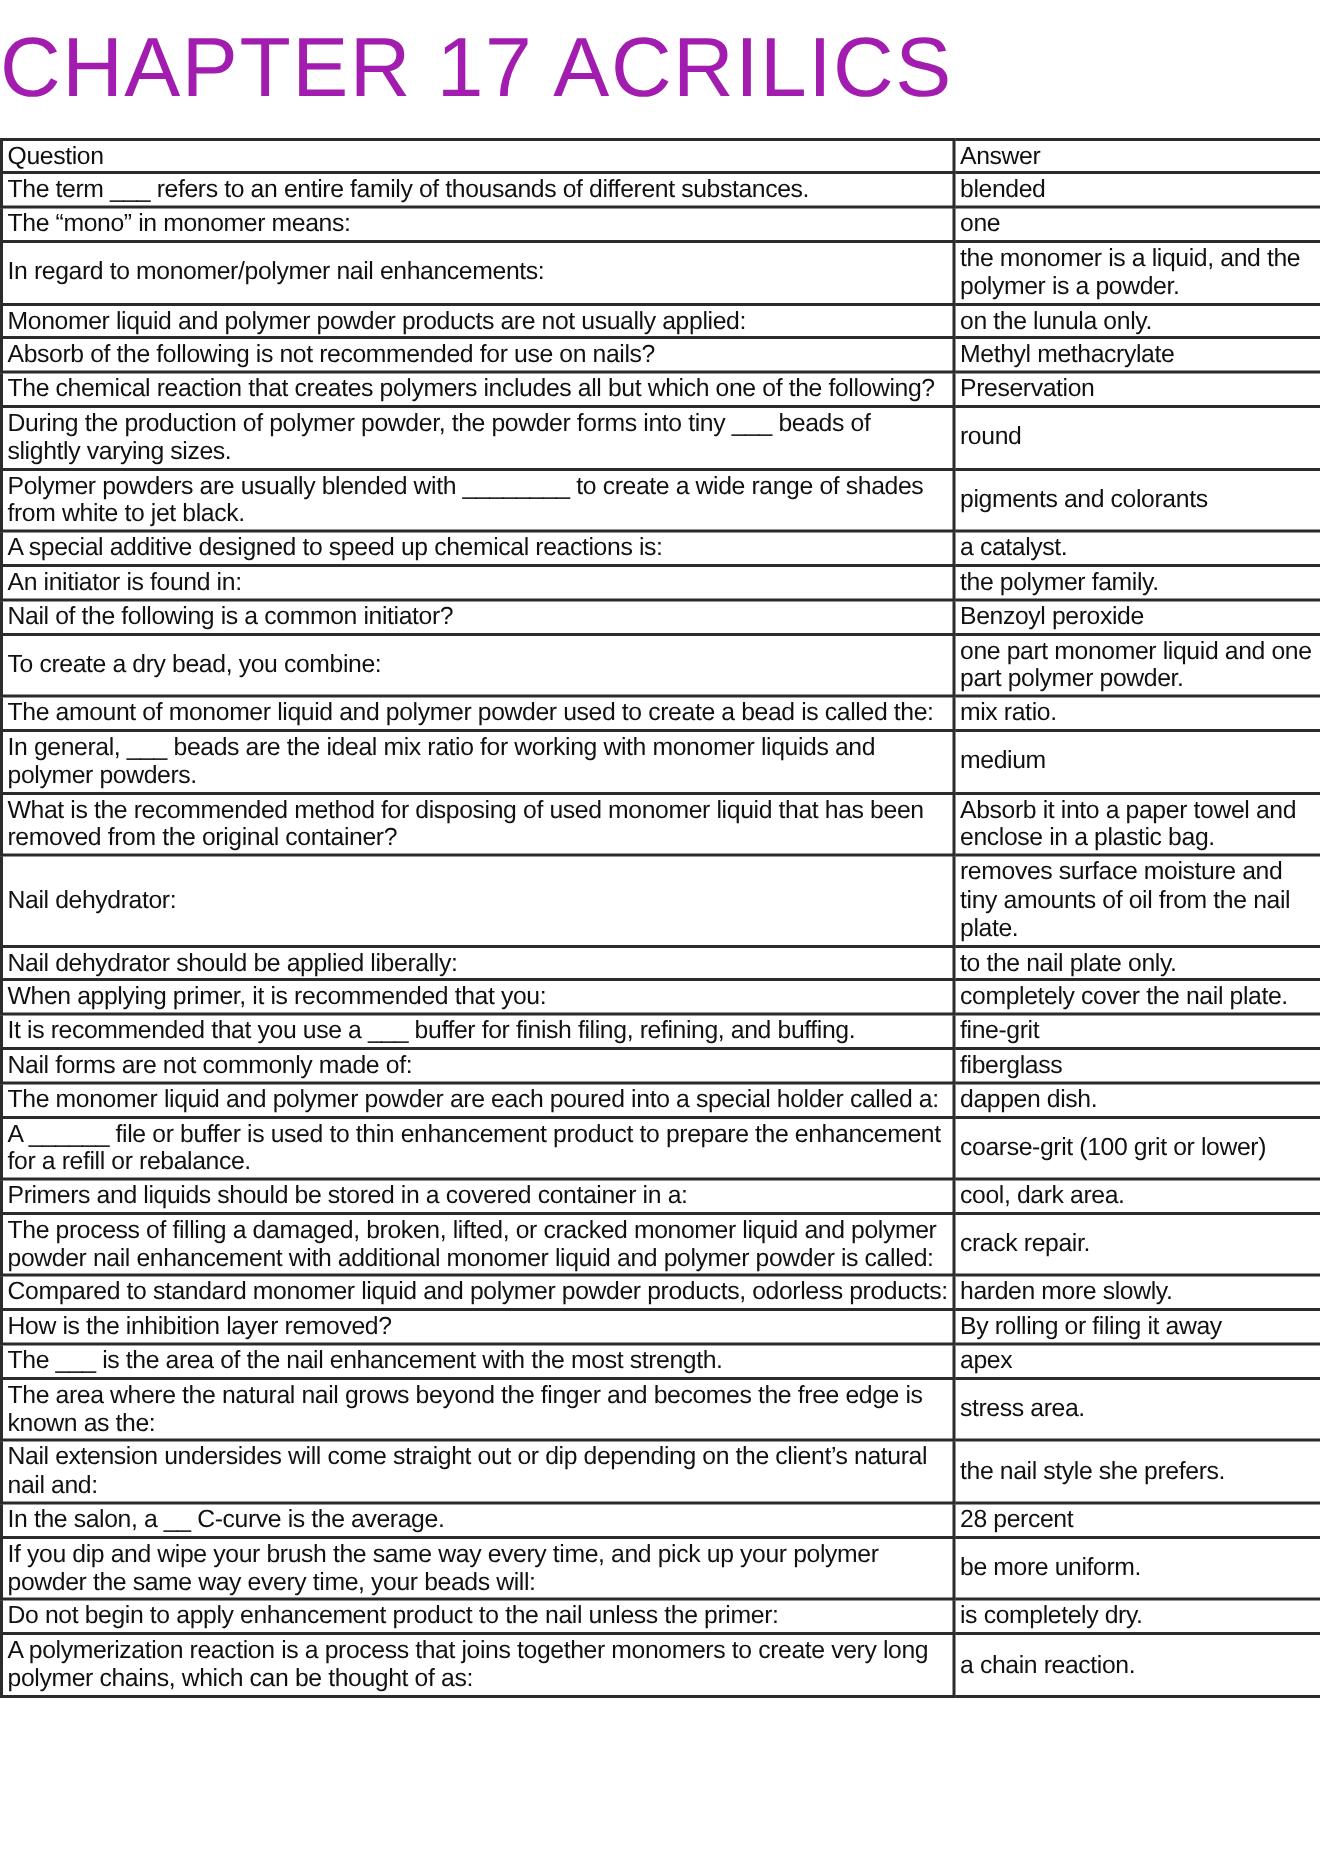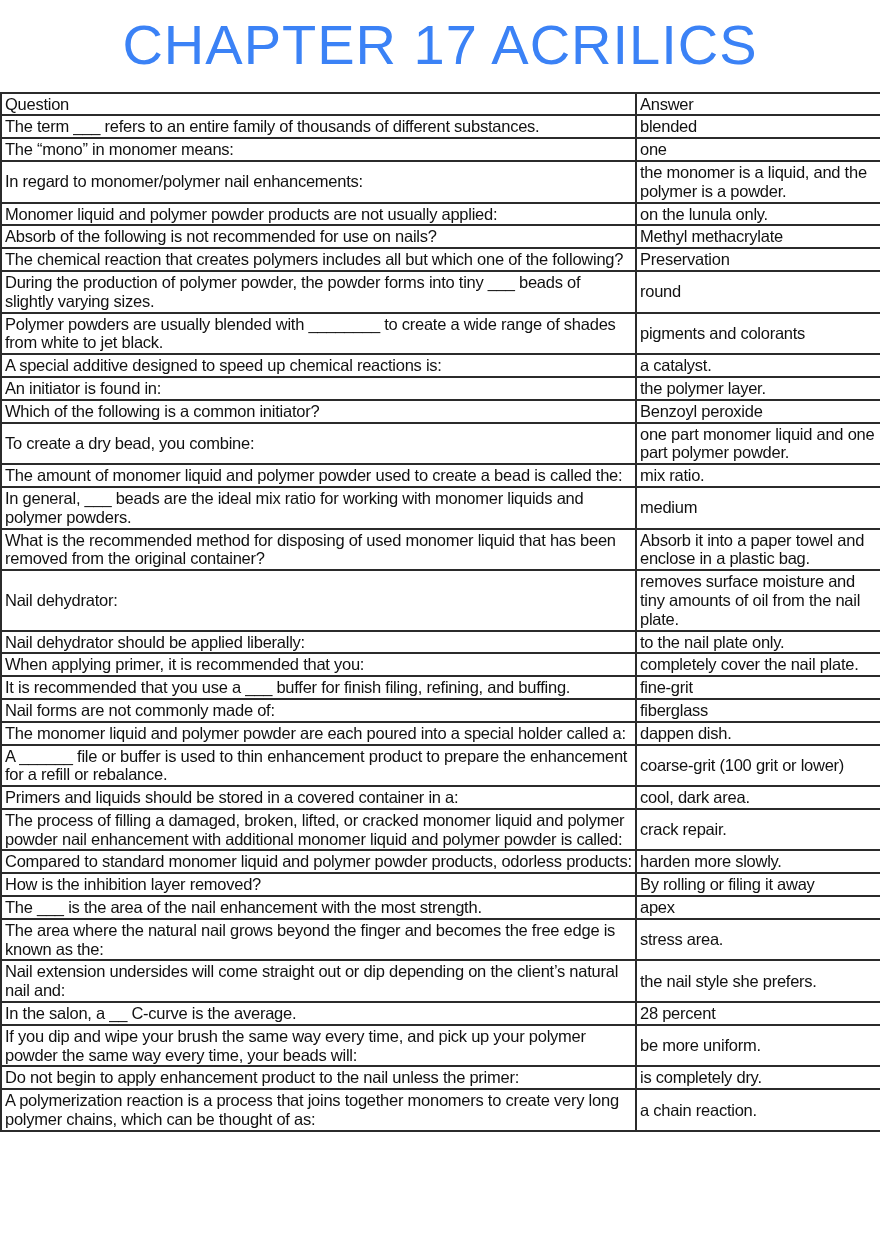--- a/index.html
+++ b/index.html
@@ -7,25 +7,25 @@
     margin: 0; padding: 0;
     background: #ffffff;
     width: 880px;
     font-family: "Liberation Sans", sans-serif;
     color: #111111;
   }
   .page { width: 880px; }
   h1.page-title {
     margin: 0;
     padding: 14px 0 16px 0;
-    text-align: center;
+    text-align: left;
     font-size: 56px;
     font-weight: 200;
     letter-spacing: 1px;
-    color: #3b82f6;
+    color: #a21caf;
     line-height: 1.1;
   }
   table.qa-table {
     width: 100%;
     border-collapse: collapse;
     table-layout: fixed;
     font-size: 16.5px;
     letter-spacing: -0.25px;
     line-height: 1.14;
   }
@@ -89,24 +89,24 @@
         <tr>
           <td>Polymer powders are usually blended with ________ to create a wide range of shades from white to jet black.</td>
           <td>pigments and colorants</td>
         </tr>
         <tr>
           <td>A special additive designed to speed up chemical reactions is:</td>
           <td>a catalyst.</td>
         </tr>
         <tr>
           <td>An initiator is found in:</td>
-          <td>the polymer layer.</td>
+          <td>the polymer family.</td>
         </tr>
         <tr>
-          <td>Which of the following is a common initiator?</td>
+          <td>Nail of the following is a common initiator?</td>
           <td>Benzoyl peroxide</td>
         </tr>
         <tr>
           <td>To create a dry bead, you combine:</td>
           <td>one part monomer liquid and one part polymer powder.</td>
         </tr>
         <tr>
           <td>The amount of monomer liquid and polymer powder used to create a bead is called the:</td>
           <td>mix ratio.</td>
         </tr>

